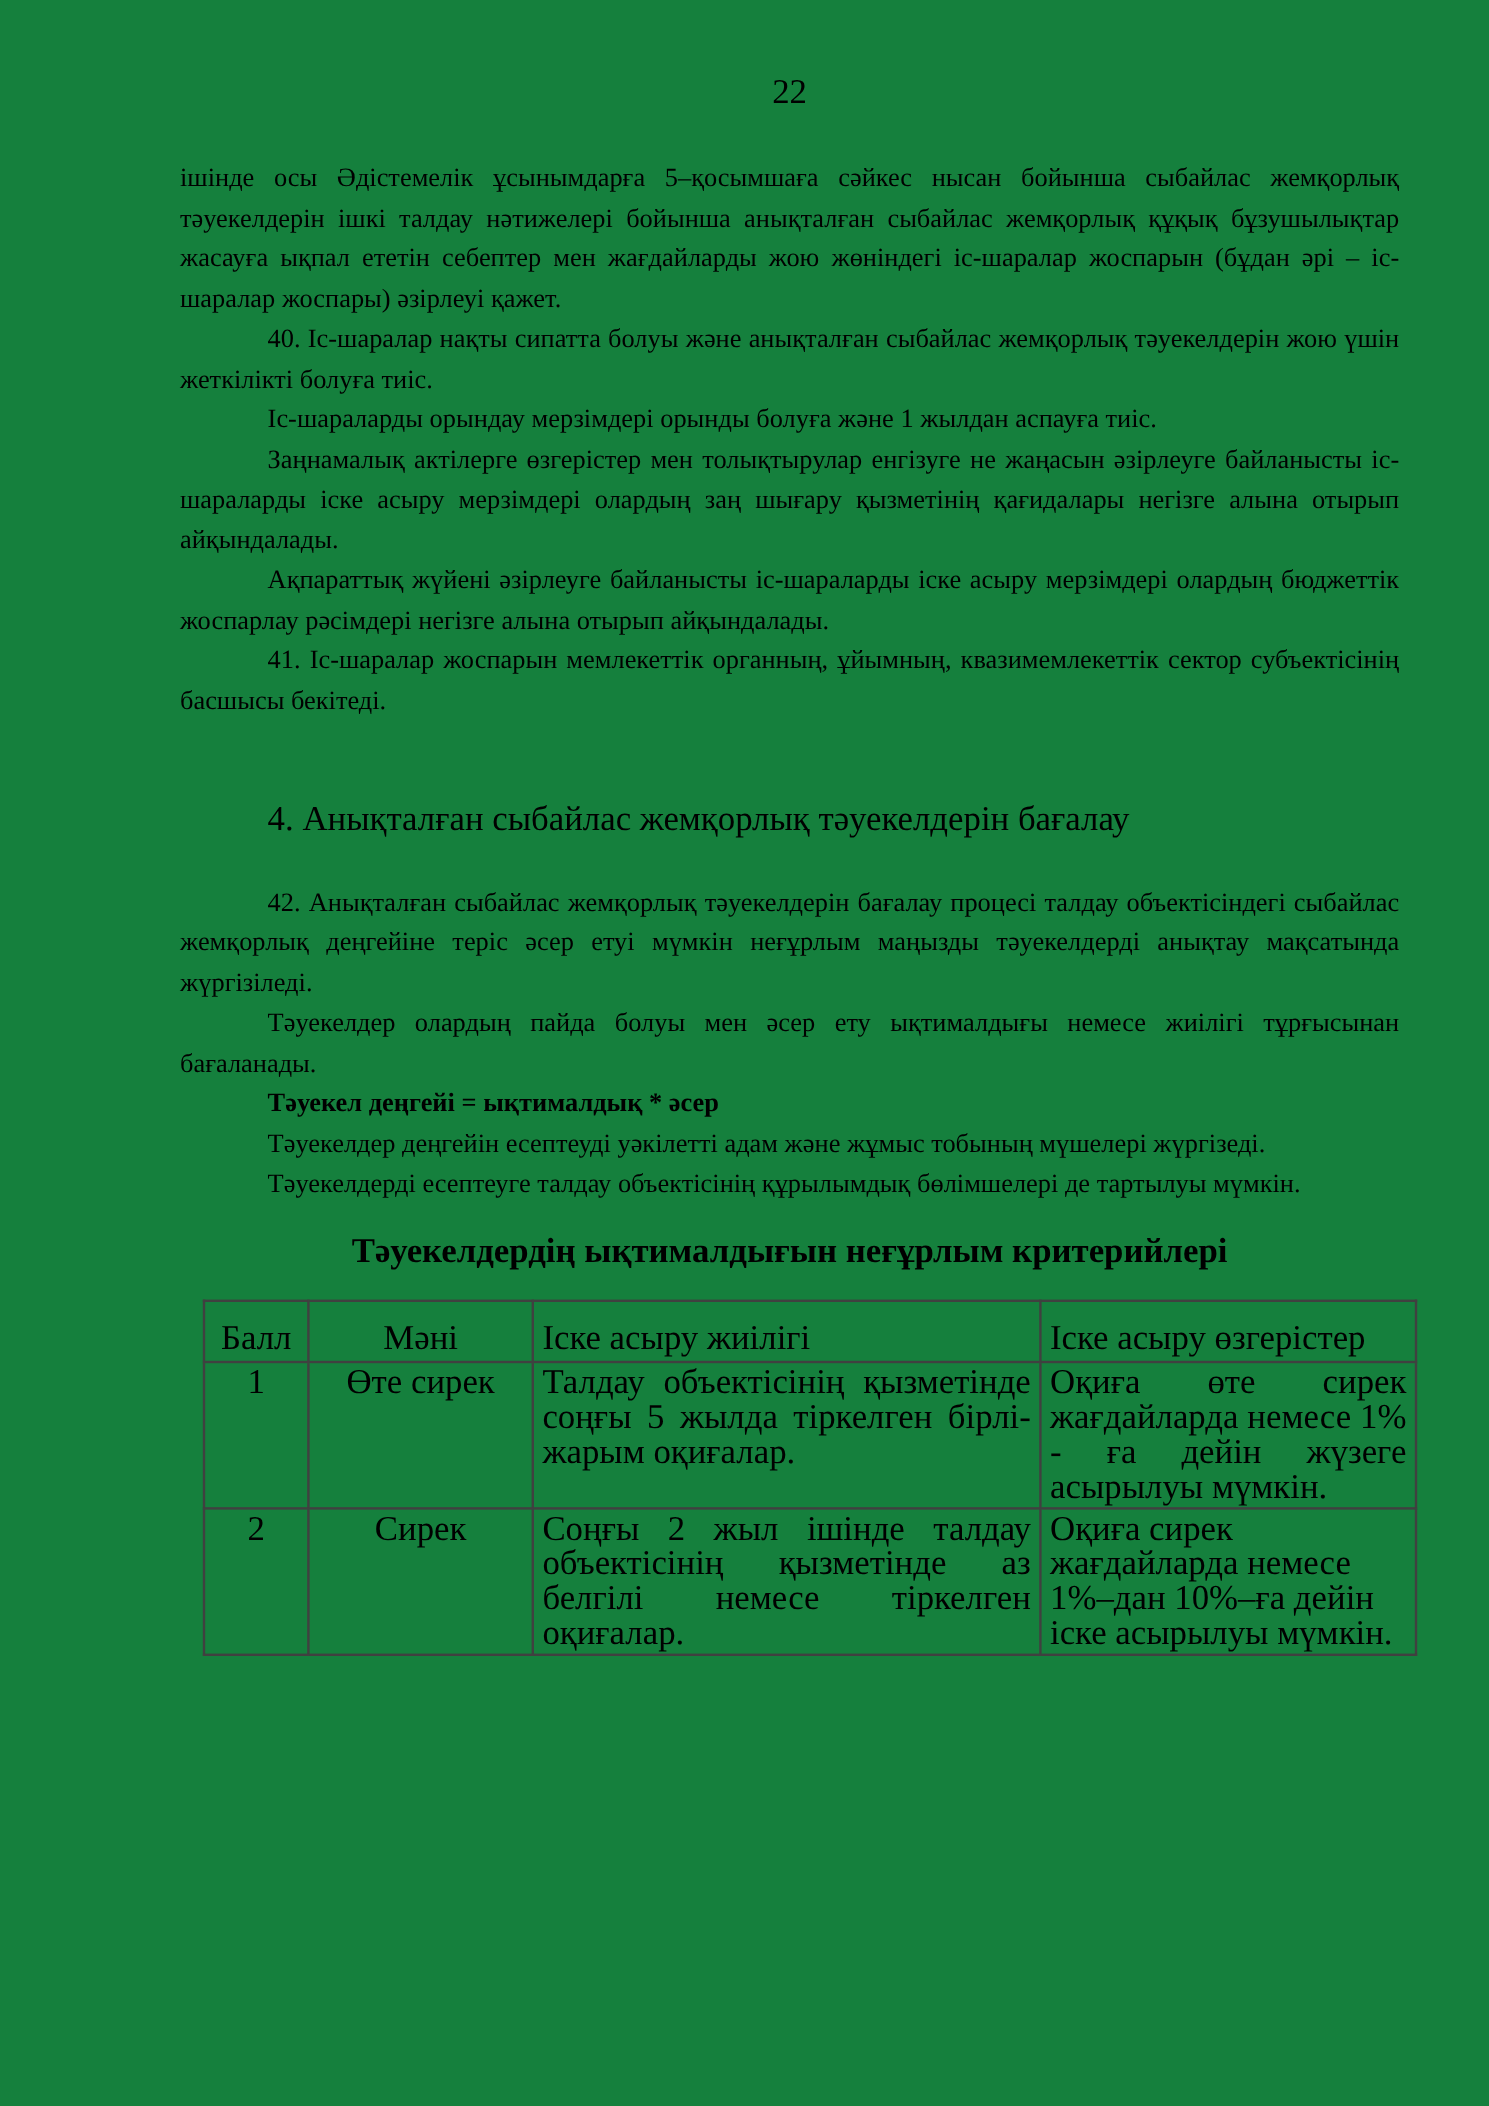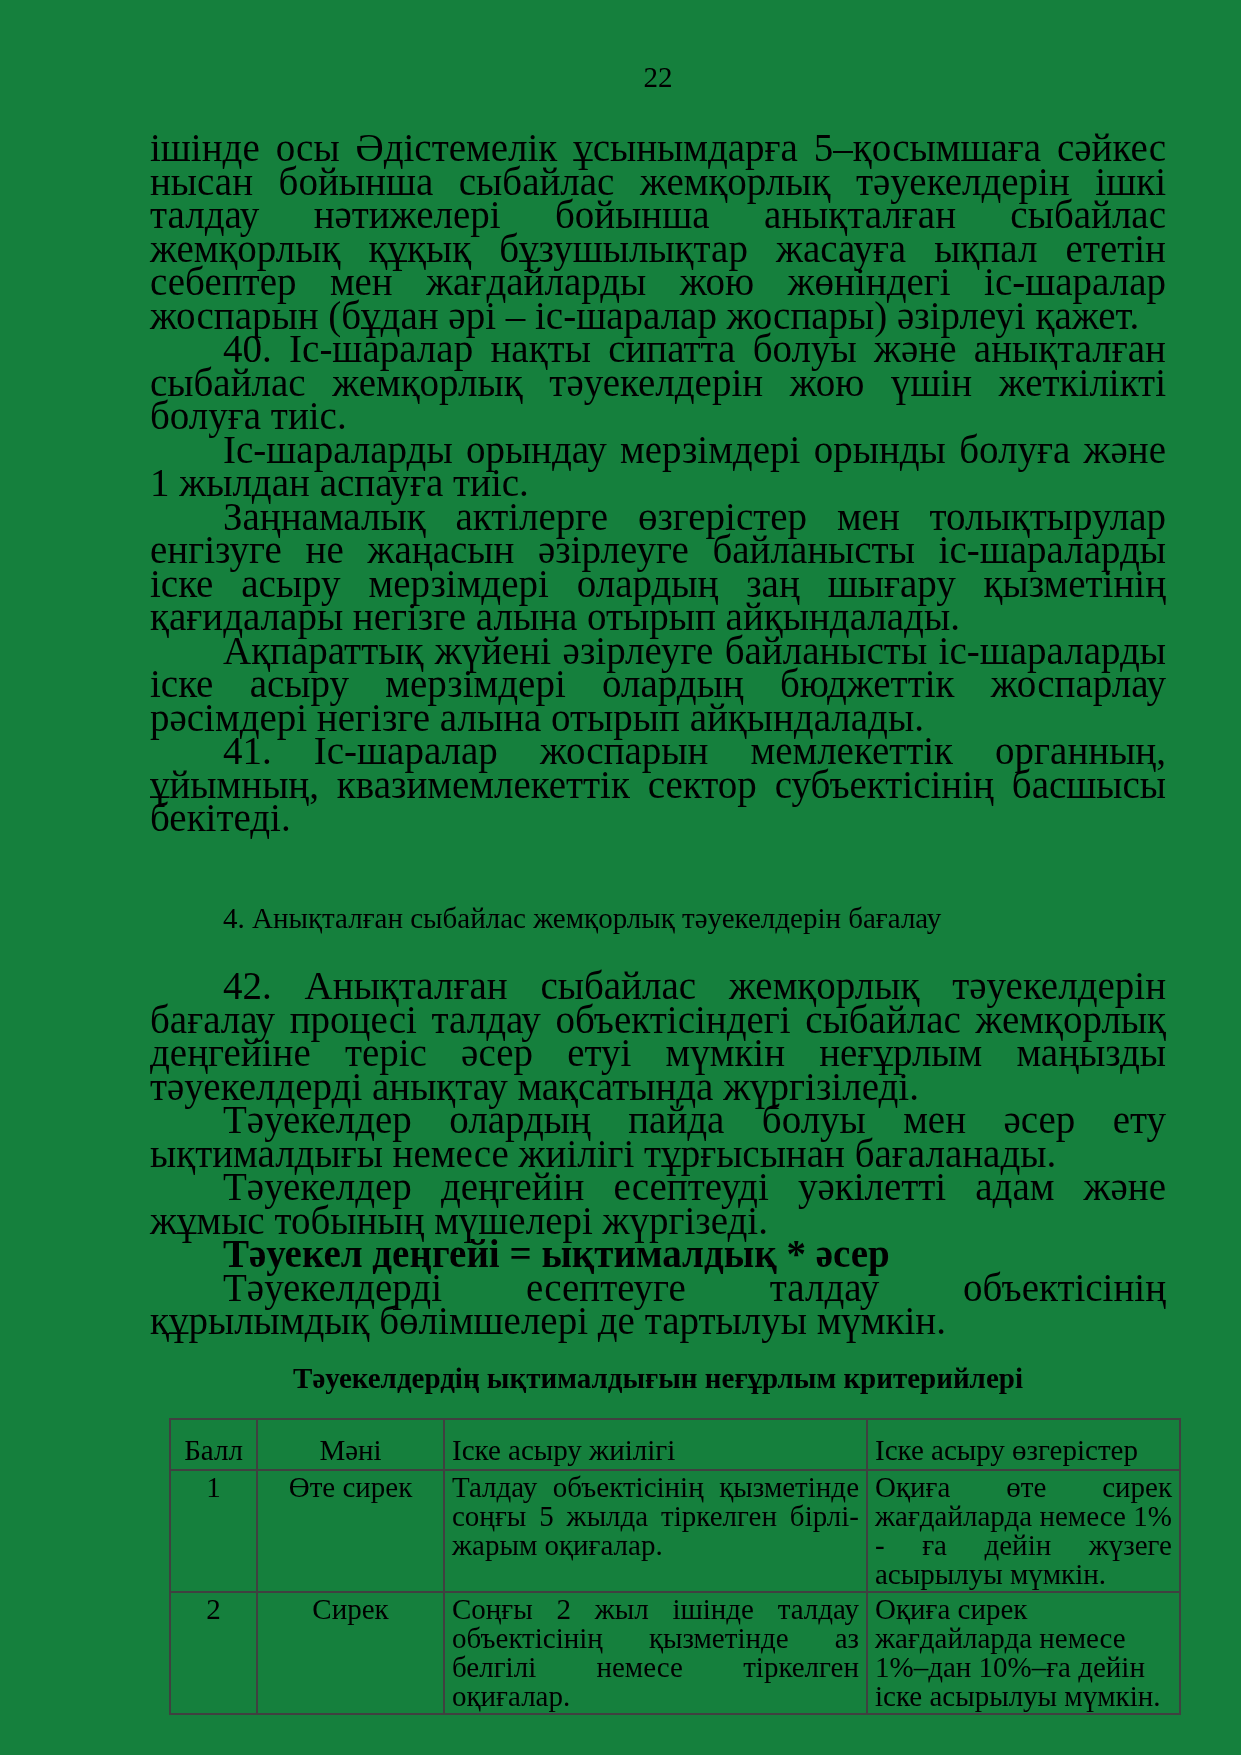--- a/index.html
+++ b/index.html
@@ -25,21 +25,21 @@
     width: 1016px;
   }
   .page-number {
     padding-top: 60px;
     text-align: center;
     font-size: 29px;
     line-height: 34px;
   }
   p.body-par {
     margin: 0;
-    font-size: 39px;
+    font-size: 22px;
     line-height: 33.5px;
     text-align: justify;
   }
   p.indent { text-indent: 73px; }
   p.first-par { margin-top: 37px; }
   p.bold { font-weight: bold; }
   .section-heading {
     margin: 67px 0 34px 0;
     font-size: 29px;
     line-height: 33.5px;
@@ -98,22 +98,22 @@
     <p class="body-par indent">40. Іс-шаралар нақты сипатта болуы және анықталған сыбайлас жемқорлық тәуекелдерін жою үшін жеткілікті болуға тиіс.</p>
     <p class="body-par indent">Іс-шараларды орындау мерзімдері орынды болуға және 1 жылдан аспауға тиіс.</p>
     <p class="body-par indent">Заңнамалық актілерге өзгерістер мен толықтырулар енгізуге не жаңасын әзірлеуге байланысты іс-шараларды іске асыру мерзімдері олардың заң шығару қызметінің қағидалары негізге алына отырып айқындалады.</p>
     <p class="body-par indent">Ақпараттық жүйені әзірлеуге байланысты іс-шараларды іске асыру мерзімдері олардың бюджеттік жоспарлау рәсімдері негізге алына отырып айқындалады.</p>
     <p class="body-par indent">41. Іс-шаралар жоспарын мемлекеттік органның, ұйымның, квазимемлекеттік сектор субъектісінің басшысы бекітеді.</p>
 
     <h2 class="section-heading">4. Анықталған сыбайлас жемқорлық тәуекелдерін бағалау</h2>
 
     <p class="body-par indent">42. Анықталған сыбайлас жемқорлық тәуекелдерін бағалау процесі талдау объектісіндегі сыбайлас жемқорлық деңгейіне теріс әсер етуі мүмкін неғұрлым маңызды тәуекелдерді анықтау мақсатында жүргізіледі.</p>
     <p class="body-par indent">Тәуекелдер олардың пайда болуы мен әсер ету ықтималдығы немесе жиілігі тұрғысынан бағаланады.</p>
+    <p class="body-par indent bold">Тәуекел деңгейі = ықтималдық * әсер</p>
     <p class="body-par indent">Тәуекелдер деңгейін есептеуді уәкілетті адам және жұмыс тобының мүшелері жүргізеді.</p>
-    <p class="body-par indent bold">Тәуекел деңгейі = ықтималдық * әсер</p>
     <p class="body-par indent">Тәуекелдерді есептеуге талдау объектісінің құрылымдық бөлімшелері де тартылуы мүмкін.</p>
 
     <h3 class="table-title">Тәуекелдердің ықтималдығын неғұрлым критерийлері</h3>
 
     <table class="criteria">
       <colgroup>
         <col style="width:87px">
         <col style="width:187px">
         <col style="width:423px">
         <col style="width:313px">

